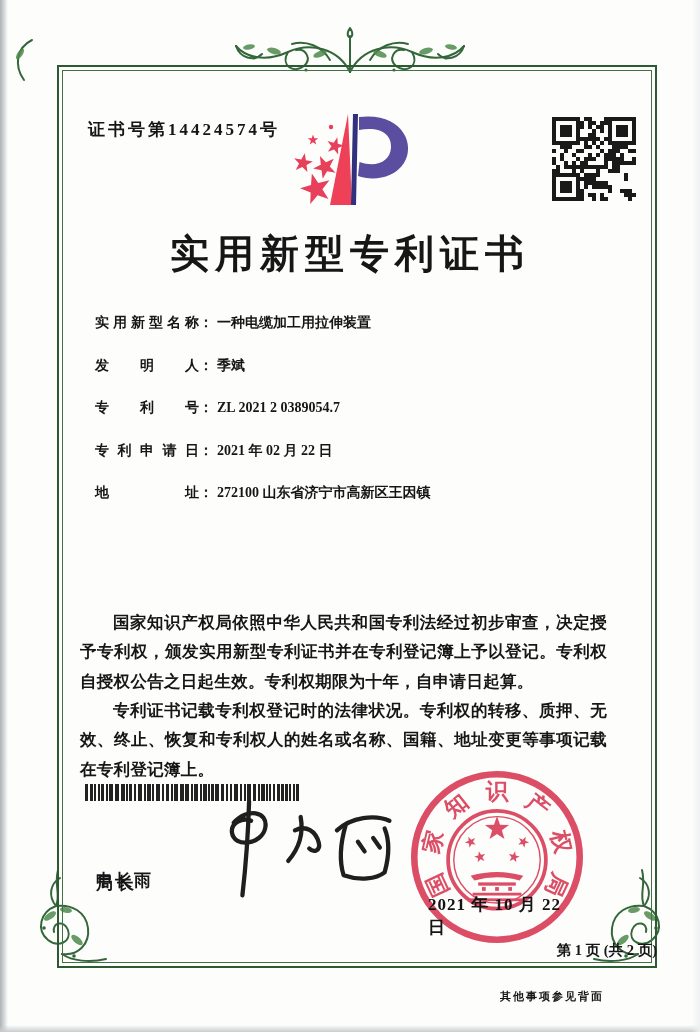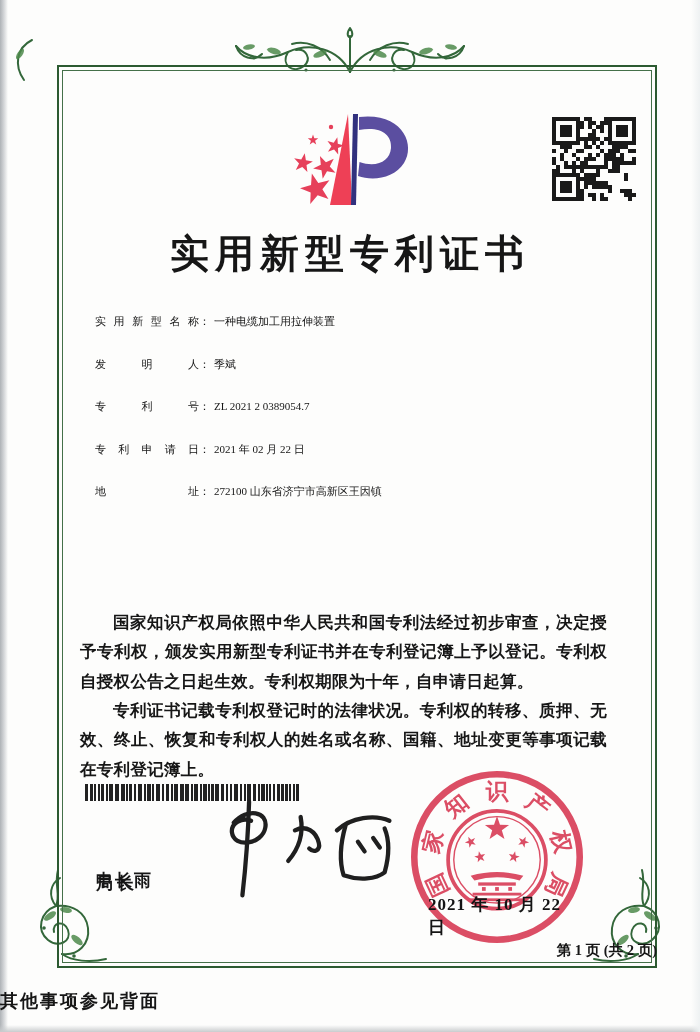--- a/index.html
+++ b/index.html
@@ -20,42 +20,42 @@
   .frame-outer{position:absolute;left:57px;top:65px;width:600px;height:903px;
     border:2px solid #2c5a31;}
   .frame-inner{position:absolute;left:3px;top:3px;right:3px;bottom:3px;
     border:1px solid #447049;}
   .cert-no{position:absolute;left:88px;top:118px;font-size:17px;font-weight:700;
     letter-spacing:3px;}
   .logo{position:absolute;left:282px;top:110px;width:140px;height:102px;}
   .qr{position:absolute;left:552px;top:117px;width:84px;height:84px;}
   .doc-title{position:absolute;left:0;top:227px;width:100%;text-align:center;
     font-size:39px;font-weight:700;letter-spacing:6px;}
-  .fields{position:absolute;left:95px;top:314px;width:520px;font-size:11px;font-weight:400;}
+  .fields{position:absolute;left:95px;top:314px;width:520px;font-size:14px;font-weight:700;}
   .field-row{height:26px;margin-bottom:16.5px;white-space:nowrap;}
   .field-label{display:inline-block;width:104px;text-align:justify;text-align-last:justify;
     vertical-align:top;}
   .field-colon{display:inline-block;margin-right:4px;}
   .grant-row{position:absolute;left:95px;top:576px;width:560px;font-size:17px;
     font-weight:600;white-space:nowrap;}
   .grant-pair2{position:absolute;left:268px;top:0;}
   .body-text{position:absolute;left:80px;top:608px;width:527px;font-size:16.5px;
     line-height:1.78;font-weight:700;text-align:justify;}
   .body-text p{margin:0;text-indent:2em;letter-spacing:0.3px;}
   .barcode{position:absolute;left:85px;top:784px;width:220px;height:17px;}
   .sig-title{position:absolute;left:96px;top:832px;font-size:17px;font-weight:700;letter-spacing:4px;margin-top:40px;}
   .sig-name{position:absolute;left:96px;top:869px;font-size:17px;font-weight:700;letter-spacing:2px;}
   .sig-script{position:absolute;left:188px;top:796px;width:210px;height:105px;}
   .seal{position:absolute;left:403px;top:763px;width:188px;height:188px;opacity:.93;}
   .seal-date{position:absolute;left:428px;top:893px;width:150px;font-size:17px;
     font-weight:700;color:#141414;z-index:5;letter-spacing:1px;}
   .page-indicator{position:absolute;left:57px;top:941px;width:600px;text-align:right;
     font-size:14.5px;font-weight:600;}
-  .back-note{position:absolute;left:0;top:989px;width:604px;text-align:left;
-    font-size:18px;font-weight:700;letter-spacing:2px;}
+  .back-note{position:absolute;left:0;top:989px;width:604px;text-align:right;
+    font-size:11px;font-weight:700;letter-spacing:2px;}
   .crest{position:absolute;left:225px;top:12px;width:250px;height:82px;}
   .sprig-tl{position:absolute;left:6px;top:38px;width:30px;height:44px;}
   .flourish-bl{position:absolute;left:14px;top:868px;width:112px;height:112px;}
   .flourish-br{position:absolute;left:574px;top:868px;width:112px;height:112px;transform:scaleX(-1);}
   .orn path{fill:none;stroke:#33673a;stroke-width:2;stroke-linecap:round;}
   .orn .leaf{fill:#4d8a4b;stroke:none;opacity:.85;}
   .orn .dot{fill:#33673a;stroke:none;}
 </style>
 </head>
 <body>
@@ -128,20 +128,21 @@
     <ellipse class="leaf" cx="63" cy="72" rx="7" ry="3.2" transform="rotate(40 63 72)"></ellipse>
     <ellipse class="leaf" cx="52" cy="42" rx="6" ry="2.8" transform="rotate(10 52 42)"></ellipse>
     <circle class="dot" cx="30" cy="60" r="1.8"></circle>
     <circle class="dot" cx="60" cy="88" r="1.8"></circle>
   </svg>
 
   <div class="frame-outer">
     <div class="frame-inner"></div>
   </div>
 
+  <div class="cert-no">证书号第14424574号</div>
 
   <svg class="logo" viewBox="0 0 140 102">
     <polygon points="66,4 48,95 70,95" fill="#ee4056"></polygon>
     <polygon points="71,4 76,4 74,95 69,95" fill="#31317e"></polygon>
     <path d="M77,7 C120,2 134,34 122,53 C112,69 90,71 76,66 L77.5,52 C95,58 108,51 109,38 C110,24 98,16 77,20 Z" fill="#5b4ea0"></path>
     <use href="#star" fill="#e6405a" transform="translate(34,79) scale(1.6) rotate(-15)"></use>
     <use href="#star" fill="#e6405a" transform="translate(21,53) scale(1.0) rotate(10)"></use>
     <use href="#star" fill="#e6405a" transform="translate(43,57) scale(1.2) rotate(-25)"></use>
     <use href="#star" fill="#e6405a" transform="translate(53,36) scale(0.9) rotate(15)"></use>
     <use href="#star" fill="#e6405a" transform="translate(31,30) scale(0.55)"></use>

